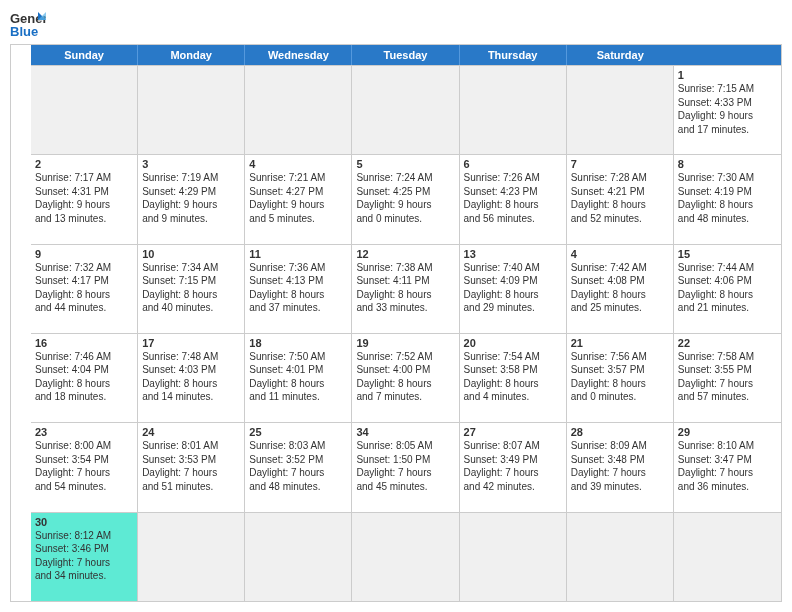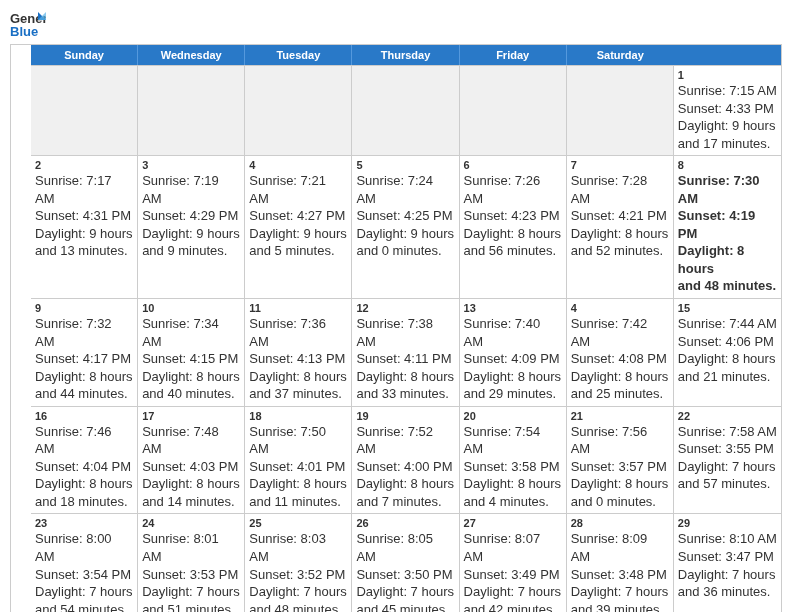--- a/index.html
+++ b/index.html
@@ -88,21 +88,21 @@
     }
     .cal-cell:last-child { border-right: none; }
     .cal-cell.empty { background: #f0f0f0; }
     .day-num {
       font-size: 11px;
       font-weight: bold;
       display: block;
       margin-bottom: 1px;
     }
     .cell-text {
-      font-size: 13px;
+      font-size: 10px;
       line-height: 1.35;
       color: #333;
     }
     .last-row .cal-cell {
       background: #f0f0f0;
     }
     .last-row .cal-cell.has-data {
       background: #5eead4;
     }
   </style>
@@ -121,24 +121,24 @@
     </div>
     <div class="title-block">
       <div class="month-title"></div>
       <div class="subtitle"></div>
     </div>
   </div>
 
   <div class="calendar">
     <div class="cal-header" id="cal-header">
         <div class="cal-header-cell">Sunday</div>
+        <div class="cal-header-cell">Monday</div>
         <div class="cal-header-cell">Wednesday</div>
         <div class="cal-header-cell">Tuesday</div>
         <div class="cal-header-cell">Thursday</div>
-        <div class="cal-header-cell">Friday</div>
         <div class="cal-header-cell">Saturday</div>
       </div>
     <div class="cal-body" id="cal-body">
         <div class="cal-row">
           <div class="cal-cell empty"></div>
           <div class="cal-cell empty"></div>
           <div class="cal-cell empty"></div>
           <div class="cal-cell empty"></div>
           <div class="cal-cell empty"></div>
           <div class="cal-cell empty"></div>
@@ -188,38 +188,38 @@
           </div>
           <div class="cal-cell">
             <span class="day-num">7</span>
             <div class="cell-text" style="white-space: pre-line;">Sunrise: 7:28 AM
 Sunset: 4:21 PM
 Daylight: 8 hours
 and 52 minutes.</div>
           </div>
           <div class="cal-cell">
             <span class="day-num">8</span>
-            <div class="cell-text" style="white-space: pre-line; font-weight: bold;">Sunrise: 7:30 AM
+            <div class="cell-text" style="white-space: pre-line;">Sunrise: 7:30 AM
 Sunset: 4:19 PM
 Daylight: 8 hours
 and 48 minutes.</div>
           </div>
         </div>
         <div class="cal-row">
           <div class="cal-cell">
             <span class="day-num">9</span>
             <div class="cell-text" style="white-space: pre-line;">Sunrise: 7:32 AM
 Sunset: 4:17 PM
 Daylight: 8 hours
 and 44 minutes.</div>
           </div>
           <div class="cal-cell">
             <span class="day-num">10</span>
             <div class="cell-text" style="white-space: pre-line;">Sunrise: 7:34 AM
-Sunset: 4:15 PM
+Sunset: 7:15 PM
 Daylight: 8 hours
 and 40 minutes.</div>
           </div>
           <div class="cal-cell">
             <span class="day-num">11</span>
             <div class="cell-text" style="white-space: pre-line;">Sunrise: 7:36 AM
 Sunset: 4:13 PM
 Daylight: 8 hours
 and 37 minutes.</div>
           </div>
@@ -319,23 +319,23 @@
 and 51 minutes.</div>
           </div>
           <div class="cal-cell">
             <span class="day-num">25</span>
             <div class="cell-text" style="white-space: pre-line;">Sunrise: 8:03 AM
 Sunset: 3:52 PM
 Daylight: 7 hours
 and 48 minutes.</div>
           </div>
           <div class="cal-cell">
-            <span class="day-num">26</span>
+            <span class="day-num">34</span>
             <div class="cell-text" style="white-space: pre-line;">Sunrise: 8:05 AM
-Sunset: 3:50 PM
+Sunset: 1:50 PM
 Daylight: 7 hours
 and 45 minutes.</div>
           </div>
           <div class="cal-cell">
             <span class="day-num">27</span>
             <div class="cell-text" style="white-space: pre-line;">Sunrise: 8:07 AM
 Sunset: 3:49 PM
 Daylight: 7 hours
 and 42 minutes.</div>
           </div>

